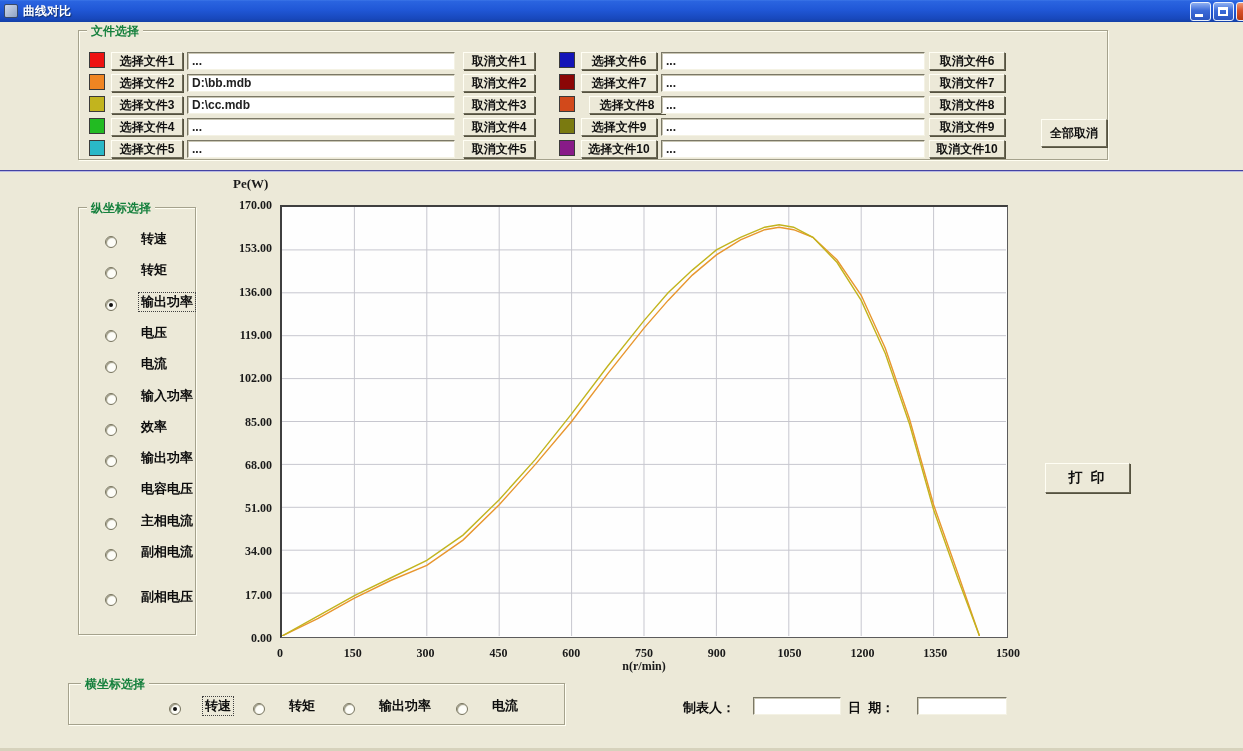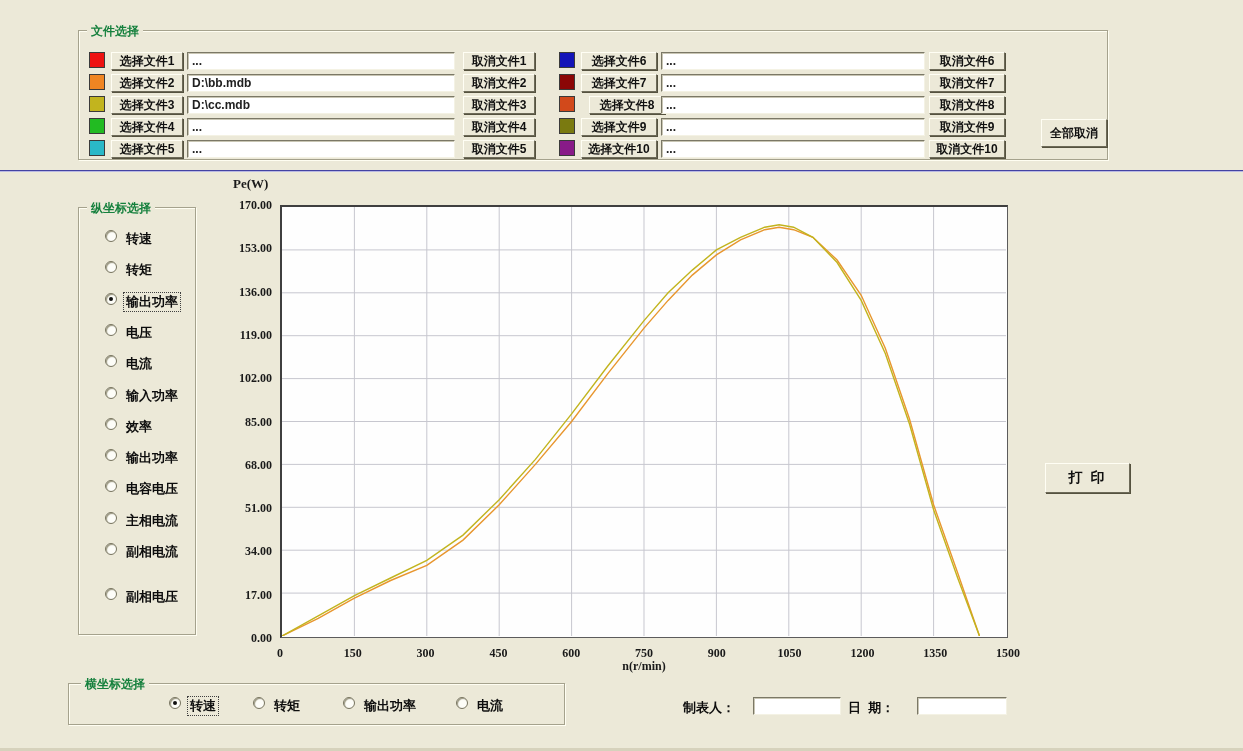--- a/index.html
+++ b/index.html
@@ -35,21 +35,21 @@
     box-shadow:inset 1px 1px 0 #fffef2, 1px 1px 0 #fffef2; }
   .legend { position:absolute; top:-8px; left:8px; background:#ece9d8; padding:0 4px;
     font-weight:bold; font-size:12px; color:#15803d; white-space:nowrap; }
 
   
   .swatch { position:absolute; width:16px; height:16px; border:1px solid #3a3a3a; }
   .file-btn { position:absolute; height:18px; }
   .file-tb { position:absolute; height:18px; }
 
   
-  .radio-item { position:absolute; display:flex; align-items:flex-start; gap:7px; cursor:default; }
+  .radio-item { position:absolute; display:flex; align-items:flex-end; gap:22px; cursor:default; }
   .radio-circle { width:12px; height:12px; border-radius:50%; background:#fdfdf8;
     border:1px solid #77745f; box-shadow:inset 1px 1px 1px #9a977f; position:relative; flex:0 0 auto; }
   .radio-dot { position:absolute; left:3px; top:3px; width:4px; height:4px; border-radius:50%; background:#101010; }
   .radio-label { font-weight:bold; font-size:13px; color:#0d0d0d; white-space:nowrap; padding:0 2px; }
   .radio-label.focused { outline:1px dotted #404040; }
 
   
   .separator { position:absolute; left:0; top:170px; width:1243px; height:2px; background:#4343a2;
     border-bottom:1px solid #b9b9e2; }
   .axis-font { font-family:"Liberation Serif", serif; font-weight:bold; color:#1a1a1a; }
@@ -63,20 +63,35 @@
 
   
   .foot-label { position:absolute; font-weight:bold; font-size:13px; color:#0d0d0d; white-space:pre; }
   .foot-input { position:absolute; height:18px; }
 </style>
 </head>
 <body>
 
 <div class="window">
 
+  <div class="titlebar">
+    <div class="app-icon"></div>
+    <div class="title-text">曲线对比</div>
+    <div class="winbtns" style="right:-14px;">
+      <div class="winbtn">
+          <span class="glyph-min"></span>
+        </div>
+      <div class="winbtn">
+          <span class="glyph-max"></span>
+        </div>
+      <div class="winbtn close">
+          <span class="glyph-close">✕</span>
+        </div>
+    </div>
+  </div>
 
   <div class="groupbox" id="file-group" style="left:78px; top:30px; width:1030px; height:130px;">
     <div class="legend">文件选择</div>
     <div id="file-rows">
         <div class="swatch" style="left: 10px; top: 21px; background: rgb(238, 17, 17);"></div>
         <div class="btn3d file-btn" style="left: 32px; top: 21px; width: 72px;">选择文件1</div>
         <input class="tb file-tb" value="..." style="left: 108px; top: 21px; width: 268px;">
         <div class="btn3d file-btn" style="left: 384px; top: 21px; width: 72px;">取消文件1</div>
         <div class="swatch" style="left: 10px; top: 43px; background: rgb(240, 133, 34);"></div>
         <div class="btn3d file-btn" style="left: 32px; top: 43px; width: 72px;">选择文件2</div>

